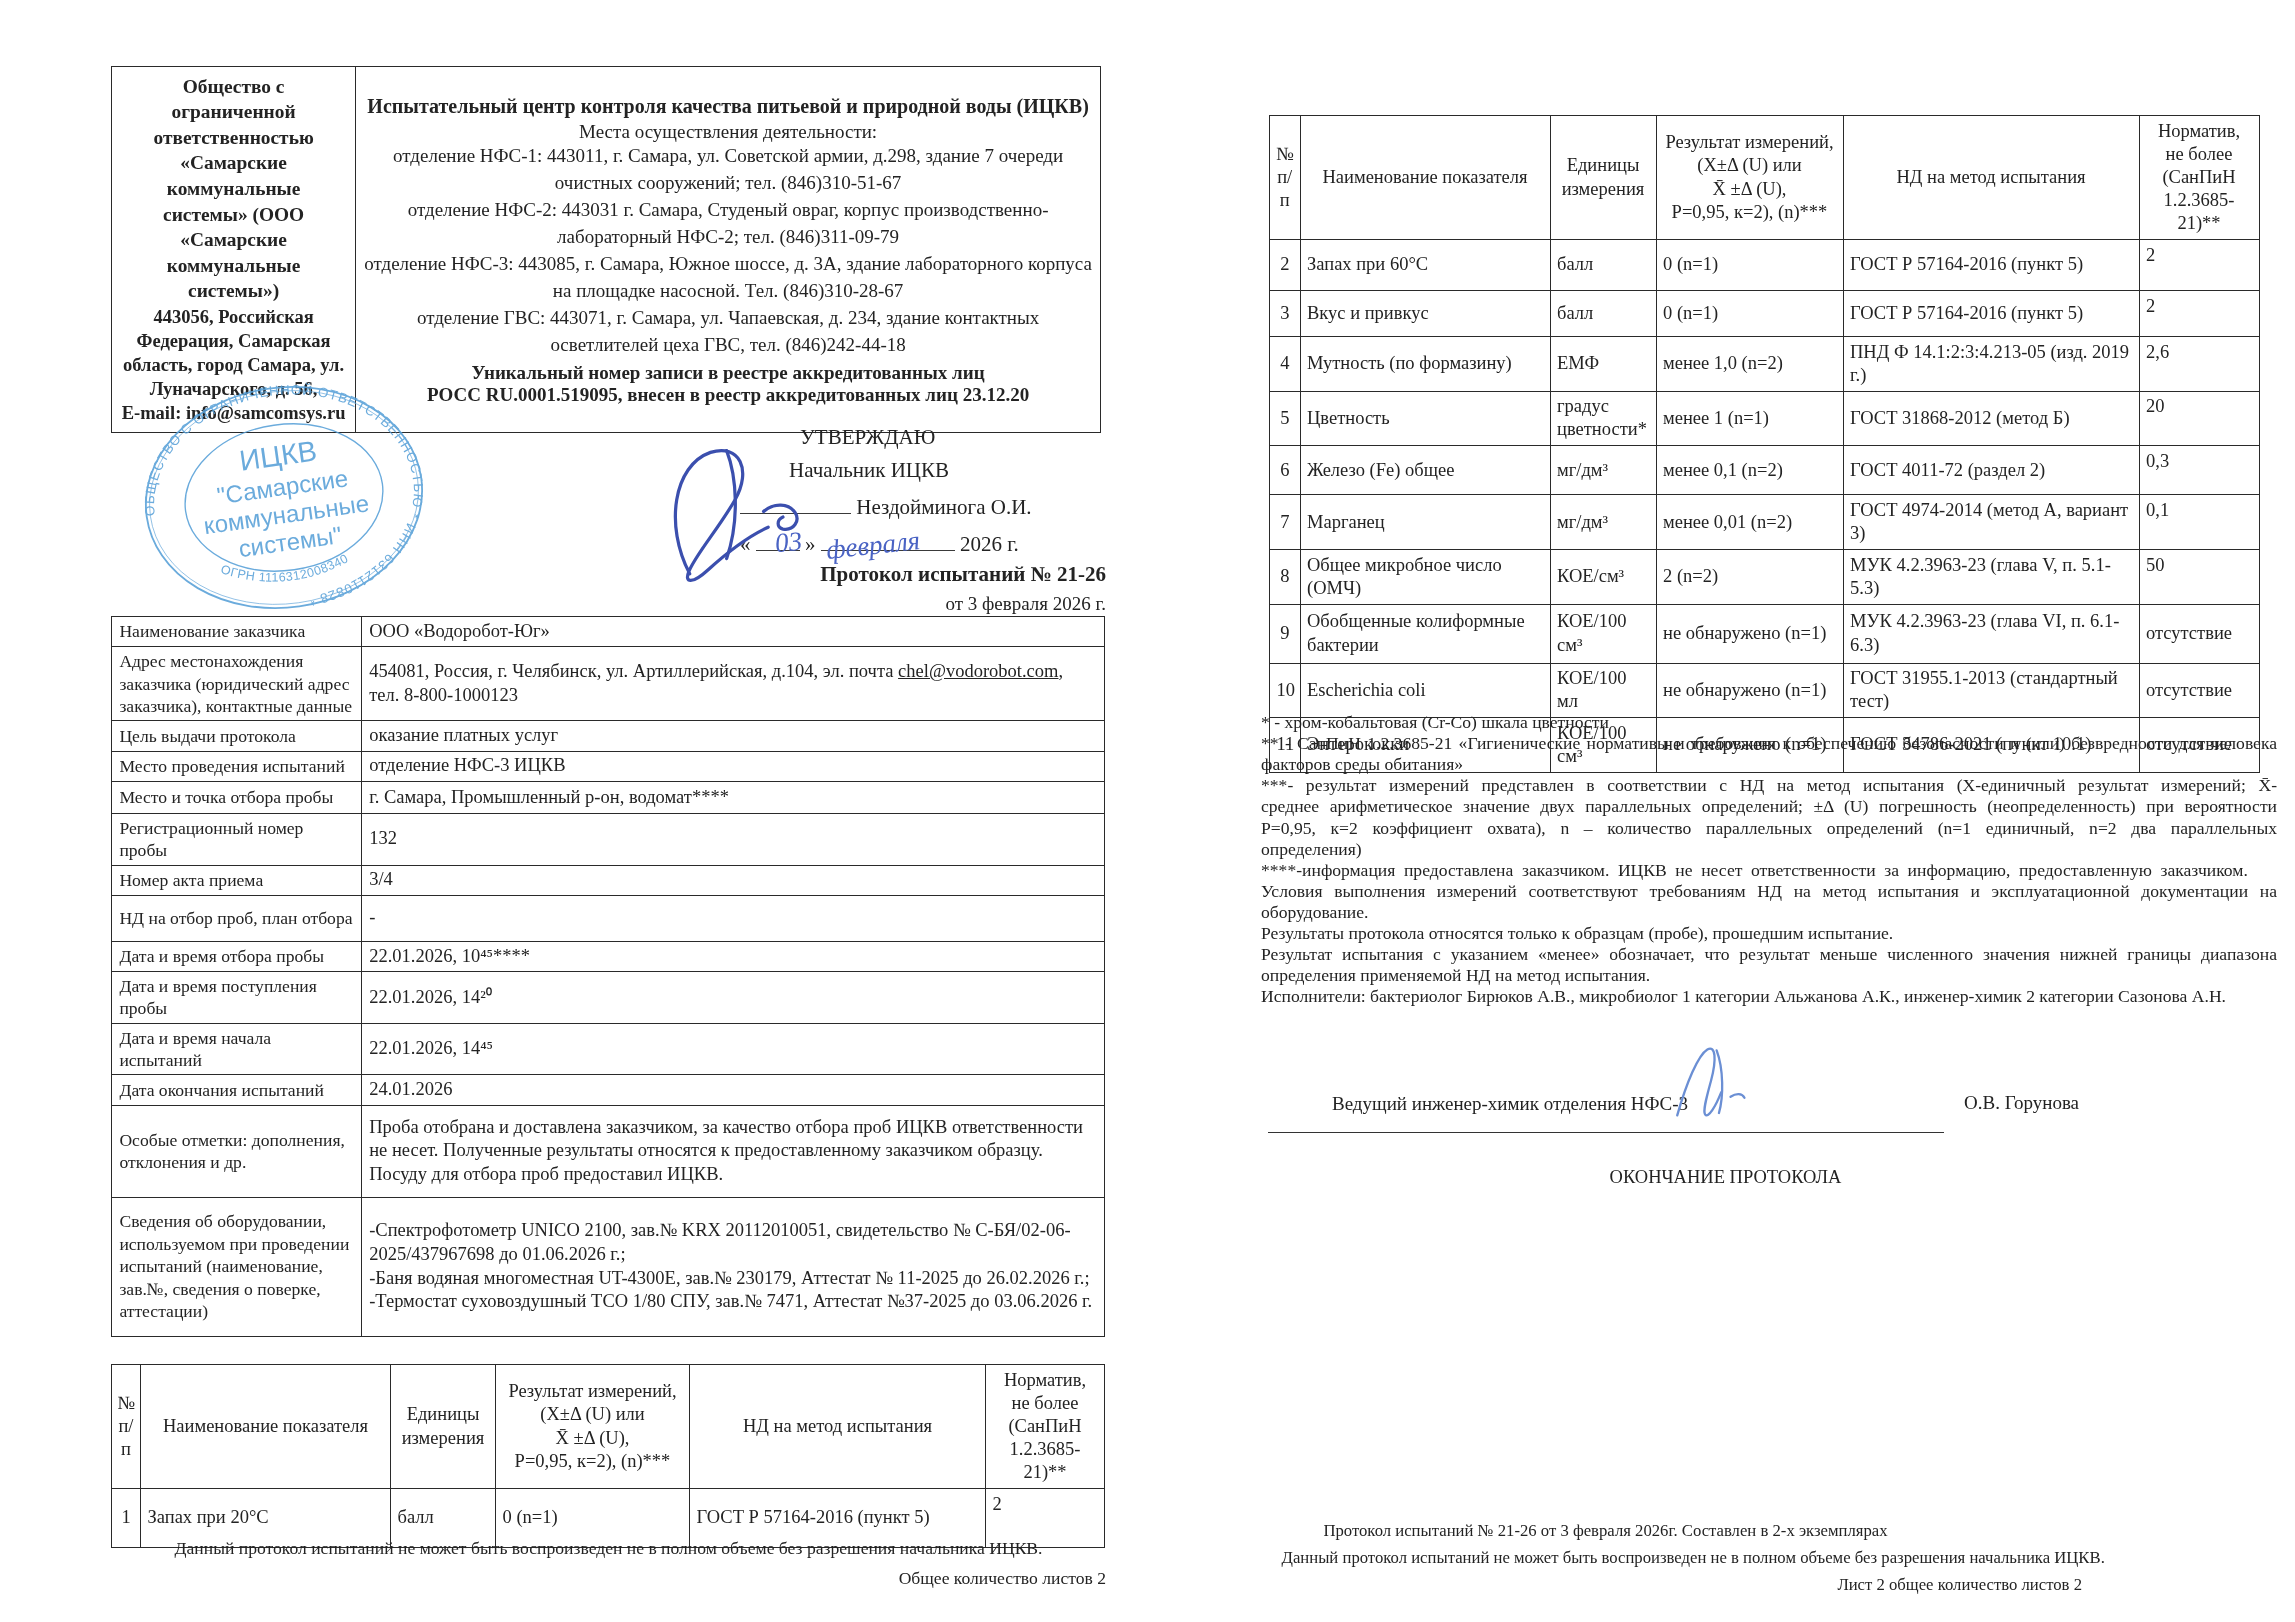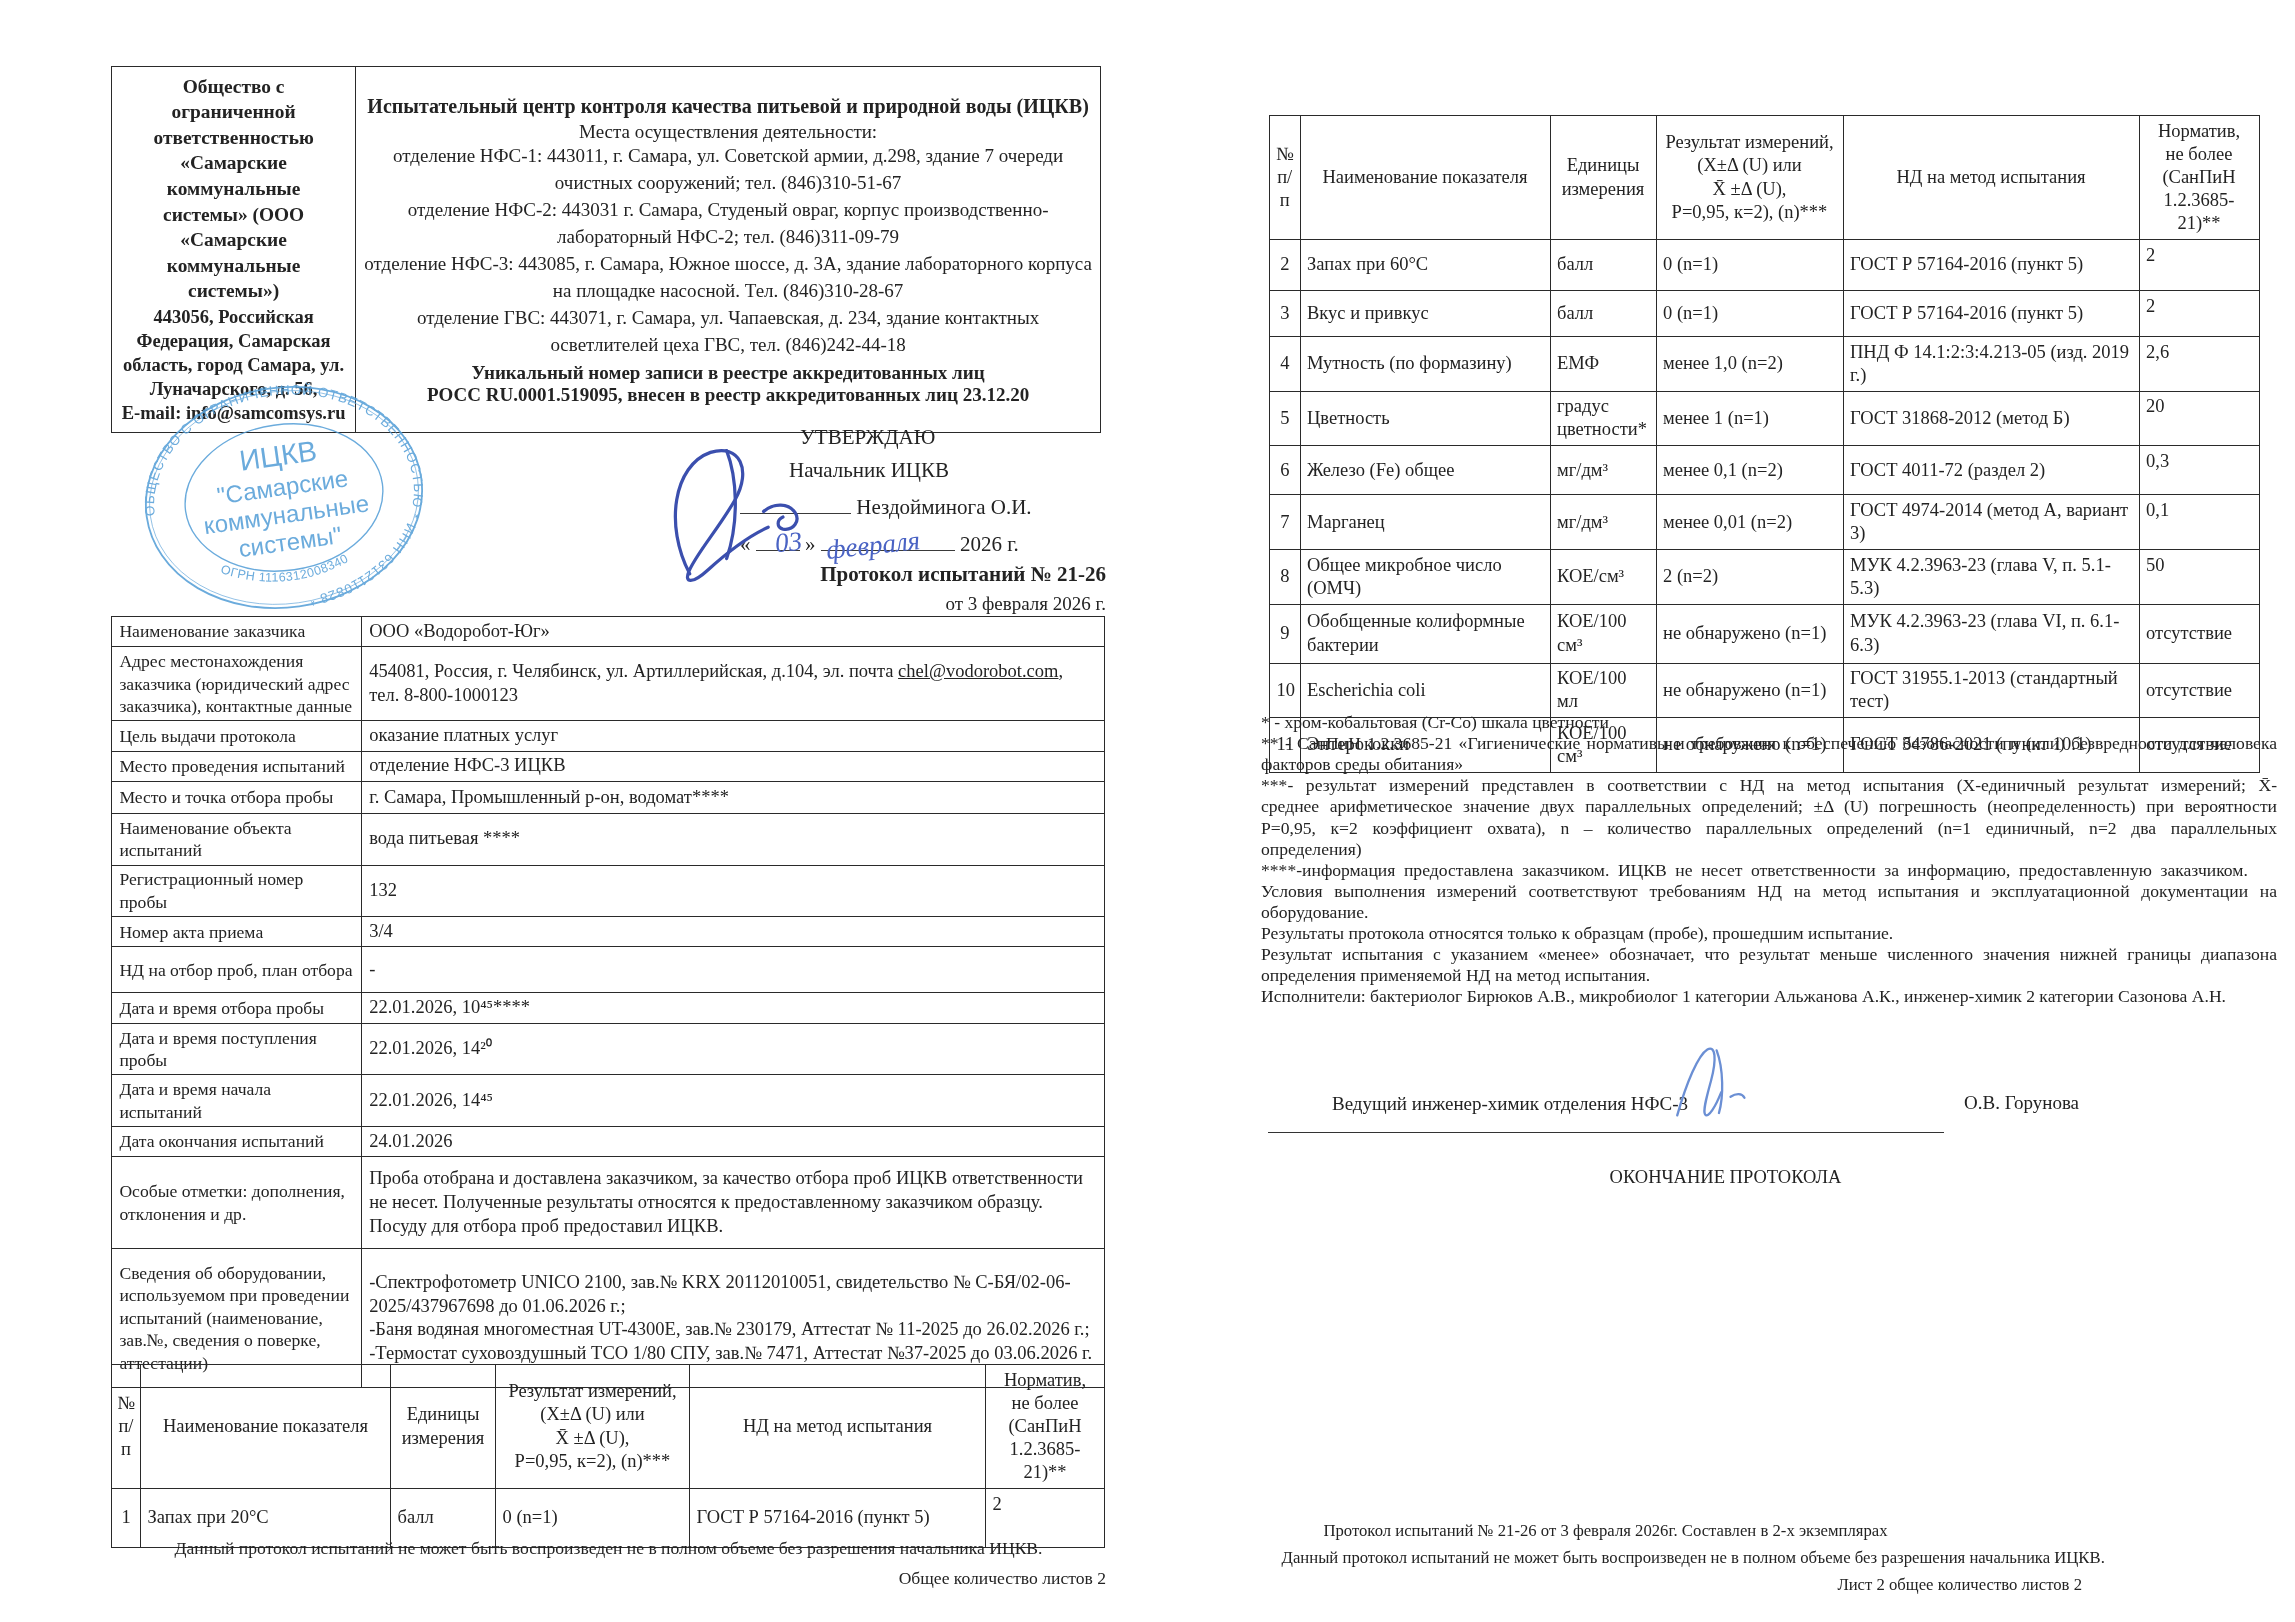--- a/index.html
+++ b/index.html
@@ -174,24 +174,20 @@
         </tr>
     <tr style="height:30px">
           <td class="lbl">Место проведения испытаний</td>
           <td>отделение НФС-3 ИЦКВ</td>
         </tr>
     <tr style="height:32px">
           <td class="lbl">Место и точка отбора пробы</td>
           <td>г. Самара, Промышленный р-он, водомат****</td>
         </tr>
     <tr style="height:29px">
-          <td class="lbl">Наименование объекта испытаний</td>
-          <td>вода питьевая ****</td>
-        </tr>
-    <tr style="height:29px">
           <td class="lbl">Регистрационный номер пробы</td>
           <td>132</td>
         </tr>
     <tr style="height:28px">
           <td class="lbl">Номер акта приема</td>
           <td>3/4</td>
         </tr>
     <tr style="height:46px">
           <td class="lbl">НД на отбор проб, план отбора</td>
           <td>-</td>

